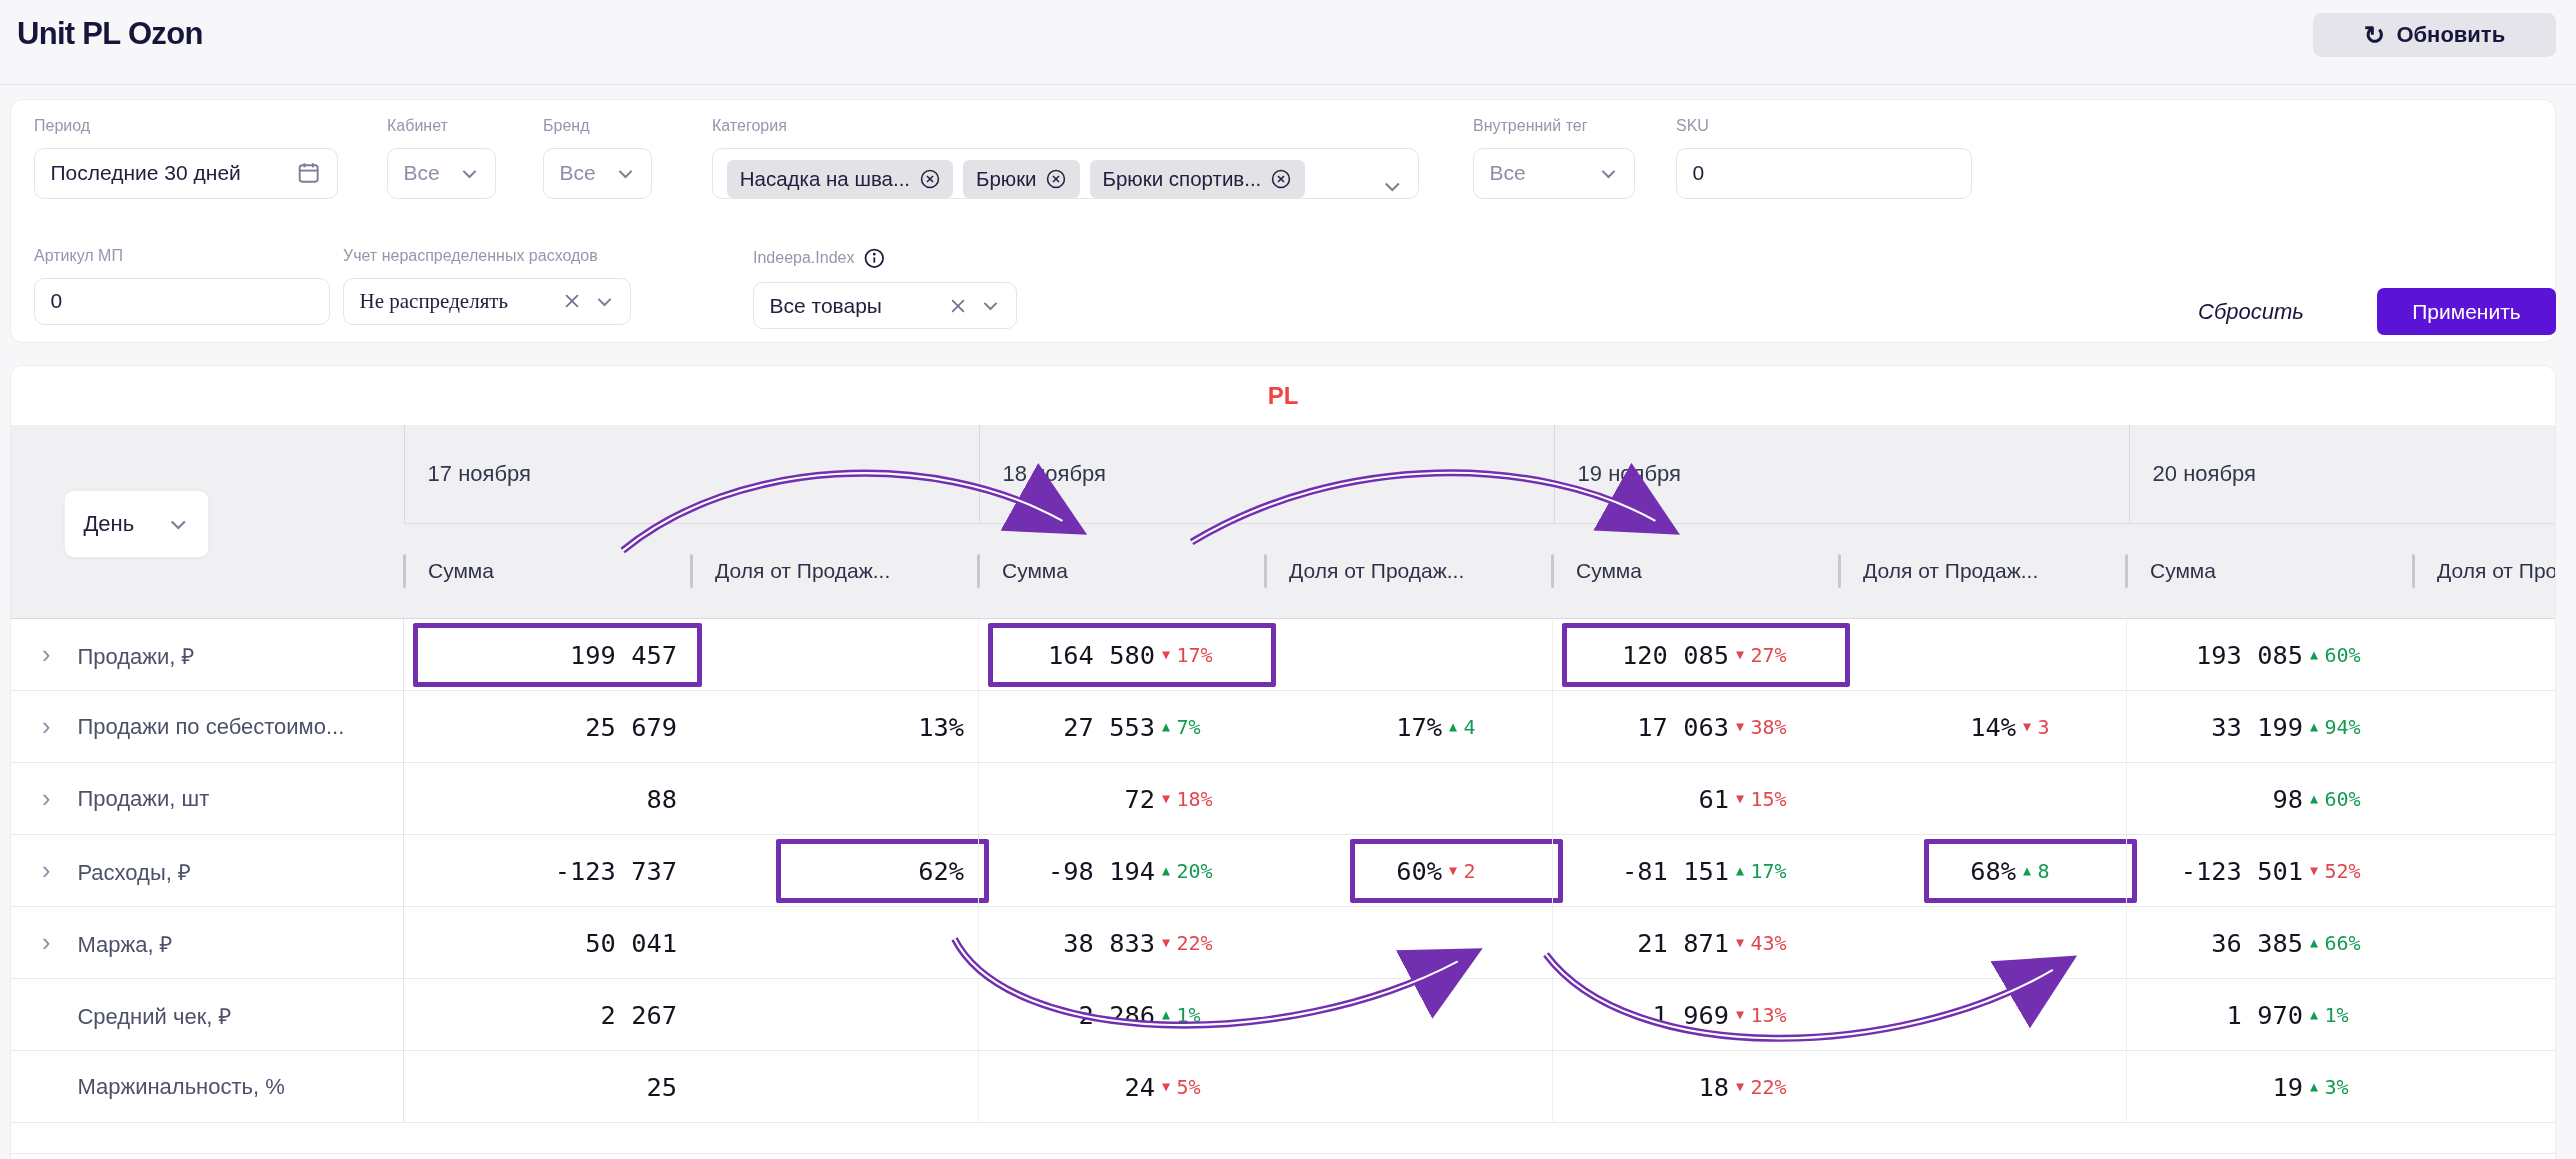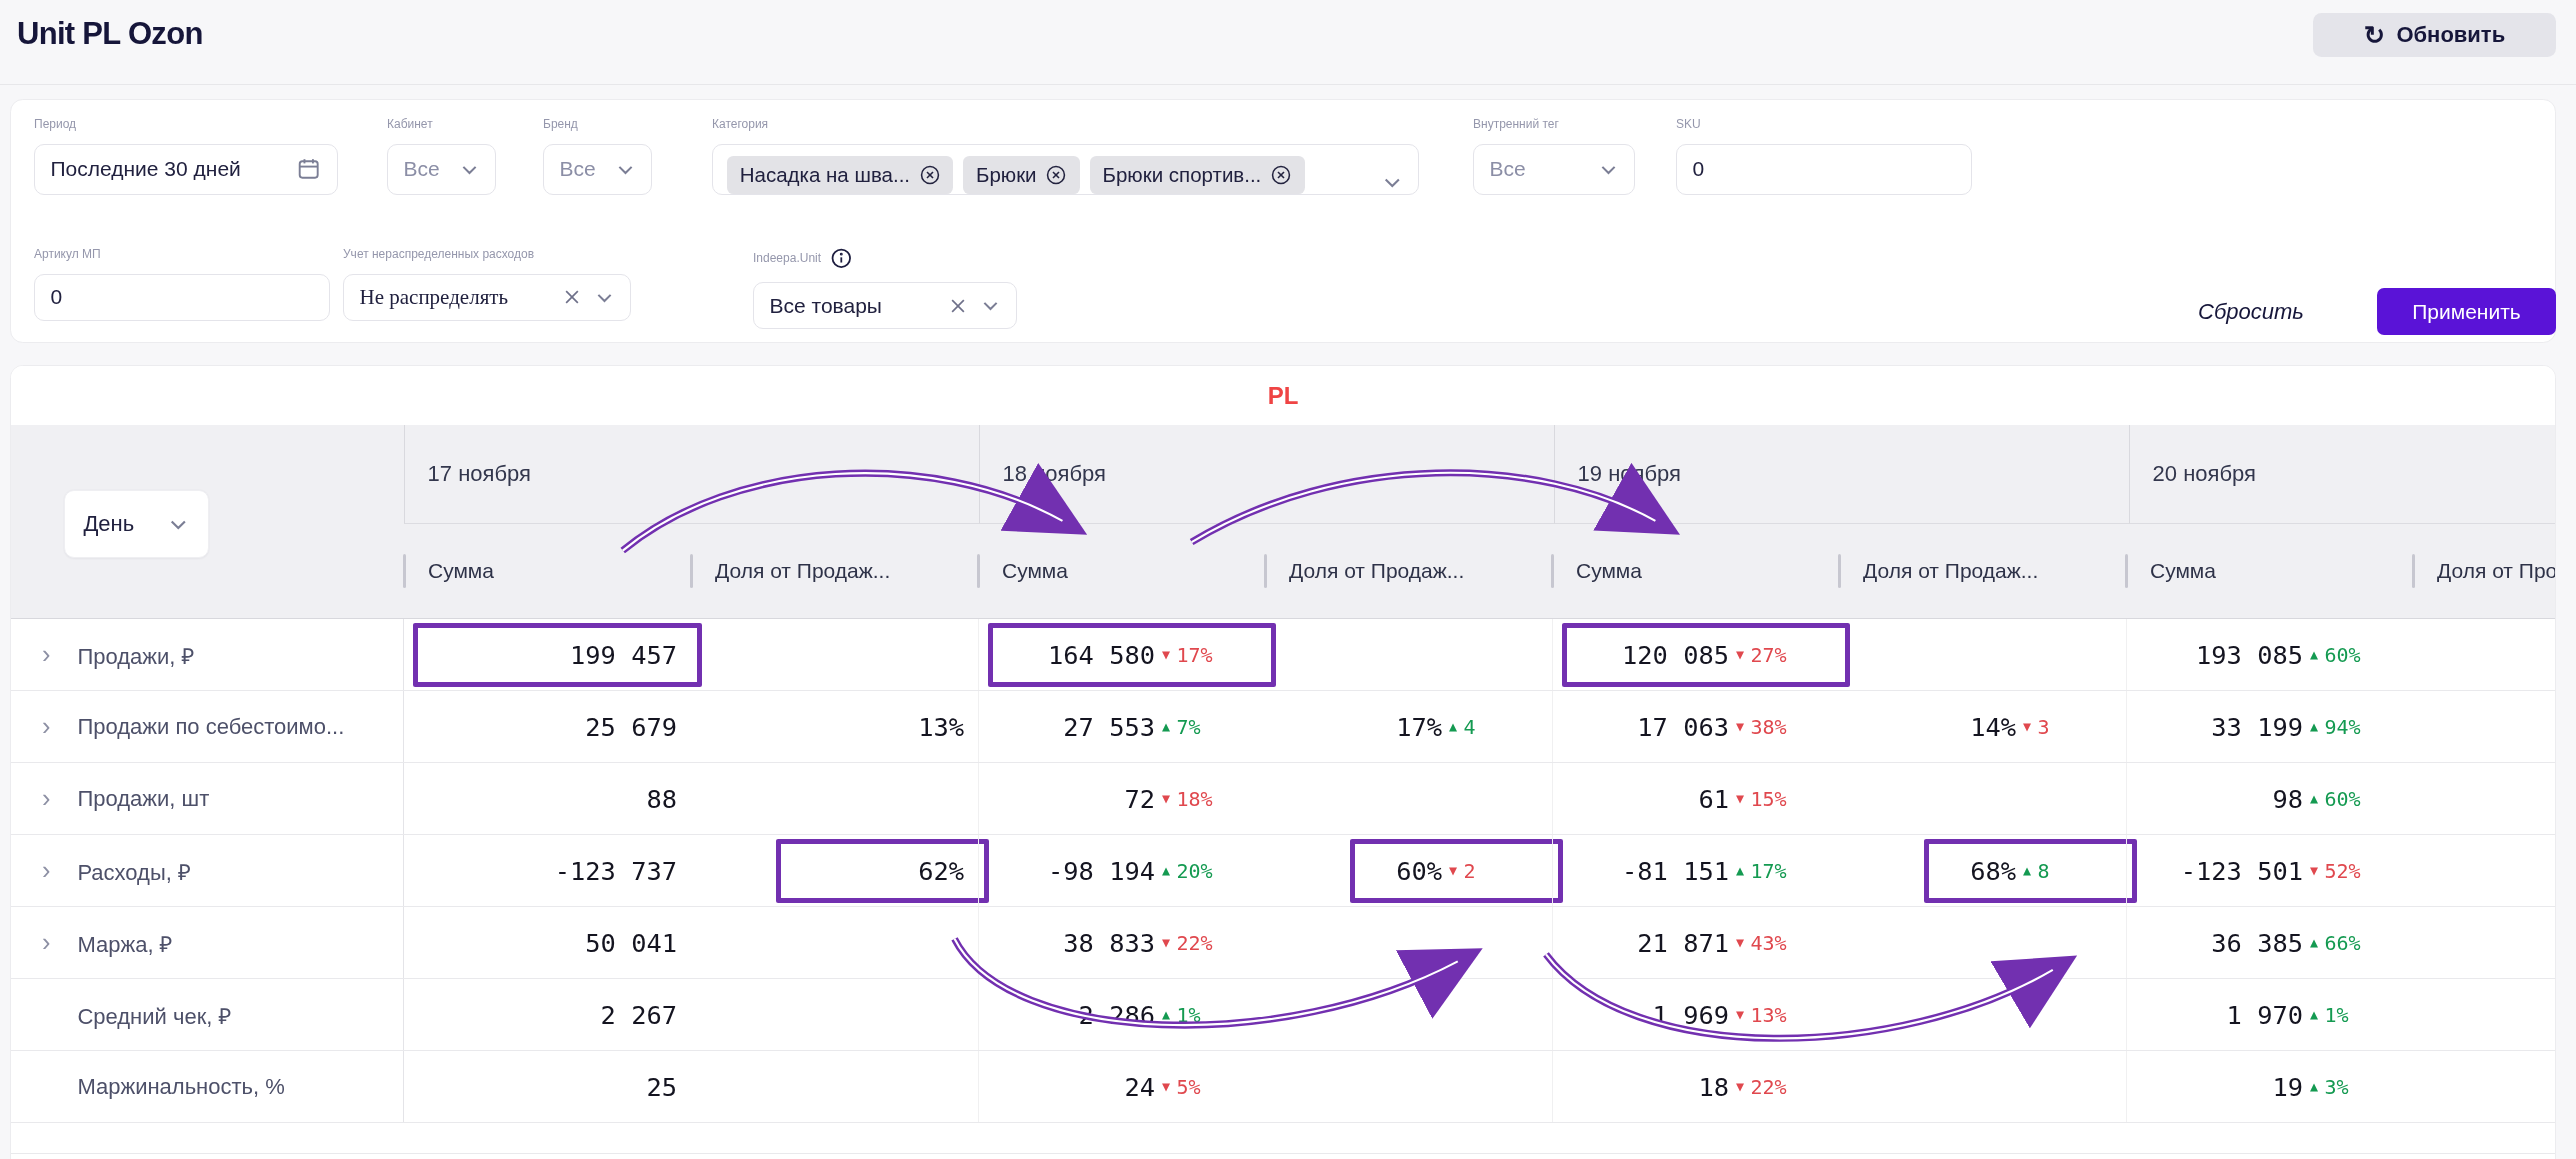--- a/index.html
+++ b/index.html
@@ -15,21 +15,21 @@
                  font-family:"Liberation Sans", sans-serif; }
   .refresh-glyph { font-size:25.4px; line-height:1; }
   .top-divider { position:absolute; left:0; top:84px; width:100%; height:1.4px; background:#e7e7ea; }
 
   
   .card { position:absolute; left:10px; width:2546px; background:#fff; border:0.7px solid #ececef; border-radius:12.7px; }
 
   
   .filters { top:99px; height:244px; }
   .ff { position:absolute; }
-  .ff .flabel { display:block; font-size:12px; color:#9597ac; margin-bottom:12.7px; }
+  .ff .flabel { display:block; font-size:16px; color:#9597ac; margin-bottom:12.7px; }
   .ctrl { background:#fff; border:1.4px solid #e4e4ea; border-radius:10px; display:flex; align-items:center; padding:0 15.5px; font-size:21px; color:#21213f; gap:11.3px; }
   .h72 { height:51px; } .h66 { height:47px; }
   .muted { color:#8b8ea6; }
   .spread { justify-content:space-between; }
   .chev-svg, .x-svg { flex:none; }
   .chips { gap:10px; padding:0 14px; }
   .chip { background:#e3e3e7; border-radius:6.4px; height:38px; display:flex; align-items:center; gap:8.5px; padding:0 12.7px; font-size:20.5px; color:#21213f; white-space:nowrap; cursor:pointer; }
   .chips .chev-right { margin-left:auto; }
   .actions-reset { position:absolute; font-size:22px; color:#16163a; background:none; border:none; cursor:pointer; font-family:"Liberation Sans", sans-serif; }
   .actions-apply { position:absolute; border:none; border-radius:7px; color:#fff; font-size:21px; cursor:pointer; font-family:"Liberation Sans", sans-serif; }
@@ -183,21 +183,21 @@
             <line x1="19" y1="5" x2="5" y2="19"></line>
           </svg>
         <svg class="chev-svg" width="21" height="21" viewBox="0 0 24 24" fill="none" stroke="#7b7e95" stroke-width="2.4">
             <polyline points="5,9 12,16 19,9"></polyline>
           </svg>
       </div>
     </div>
 
     <div class="ff" style="left:742px; top:147px;">
       <span class="flabel" style="display:flex; align-items:center; gap:8.5px;">
-        <span>Indeepa.Unit</span>
+        <span>Indeepa.Index</span>
         <svg width="22.6" height="22.6" viewBox="0 0 24 24" fill="none" stroke="#1d1d3f" stroke-width="1.9">
             <circle cx="12" cy="12" r="9.3"></circle>
             <line x1="12" y1="11" x2="12" y2="16.5"></line>
             <circle cx="12" cy="7.6" r="0.6" fill="#1d1d3f"></circle>
           </svg>
       </span>
       <div class="ctrl h66" style="width:264px;">
         <span>Все товары</span>
         <svg class="x-svg" style="margin-left:auto;" width="20" height="20" viewBox="0 0 24 24" fill="none" stroke="#6e7089" stroke-width="2">
             <line x1="5" y1="5" x2="19" y2="19"></line>

